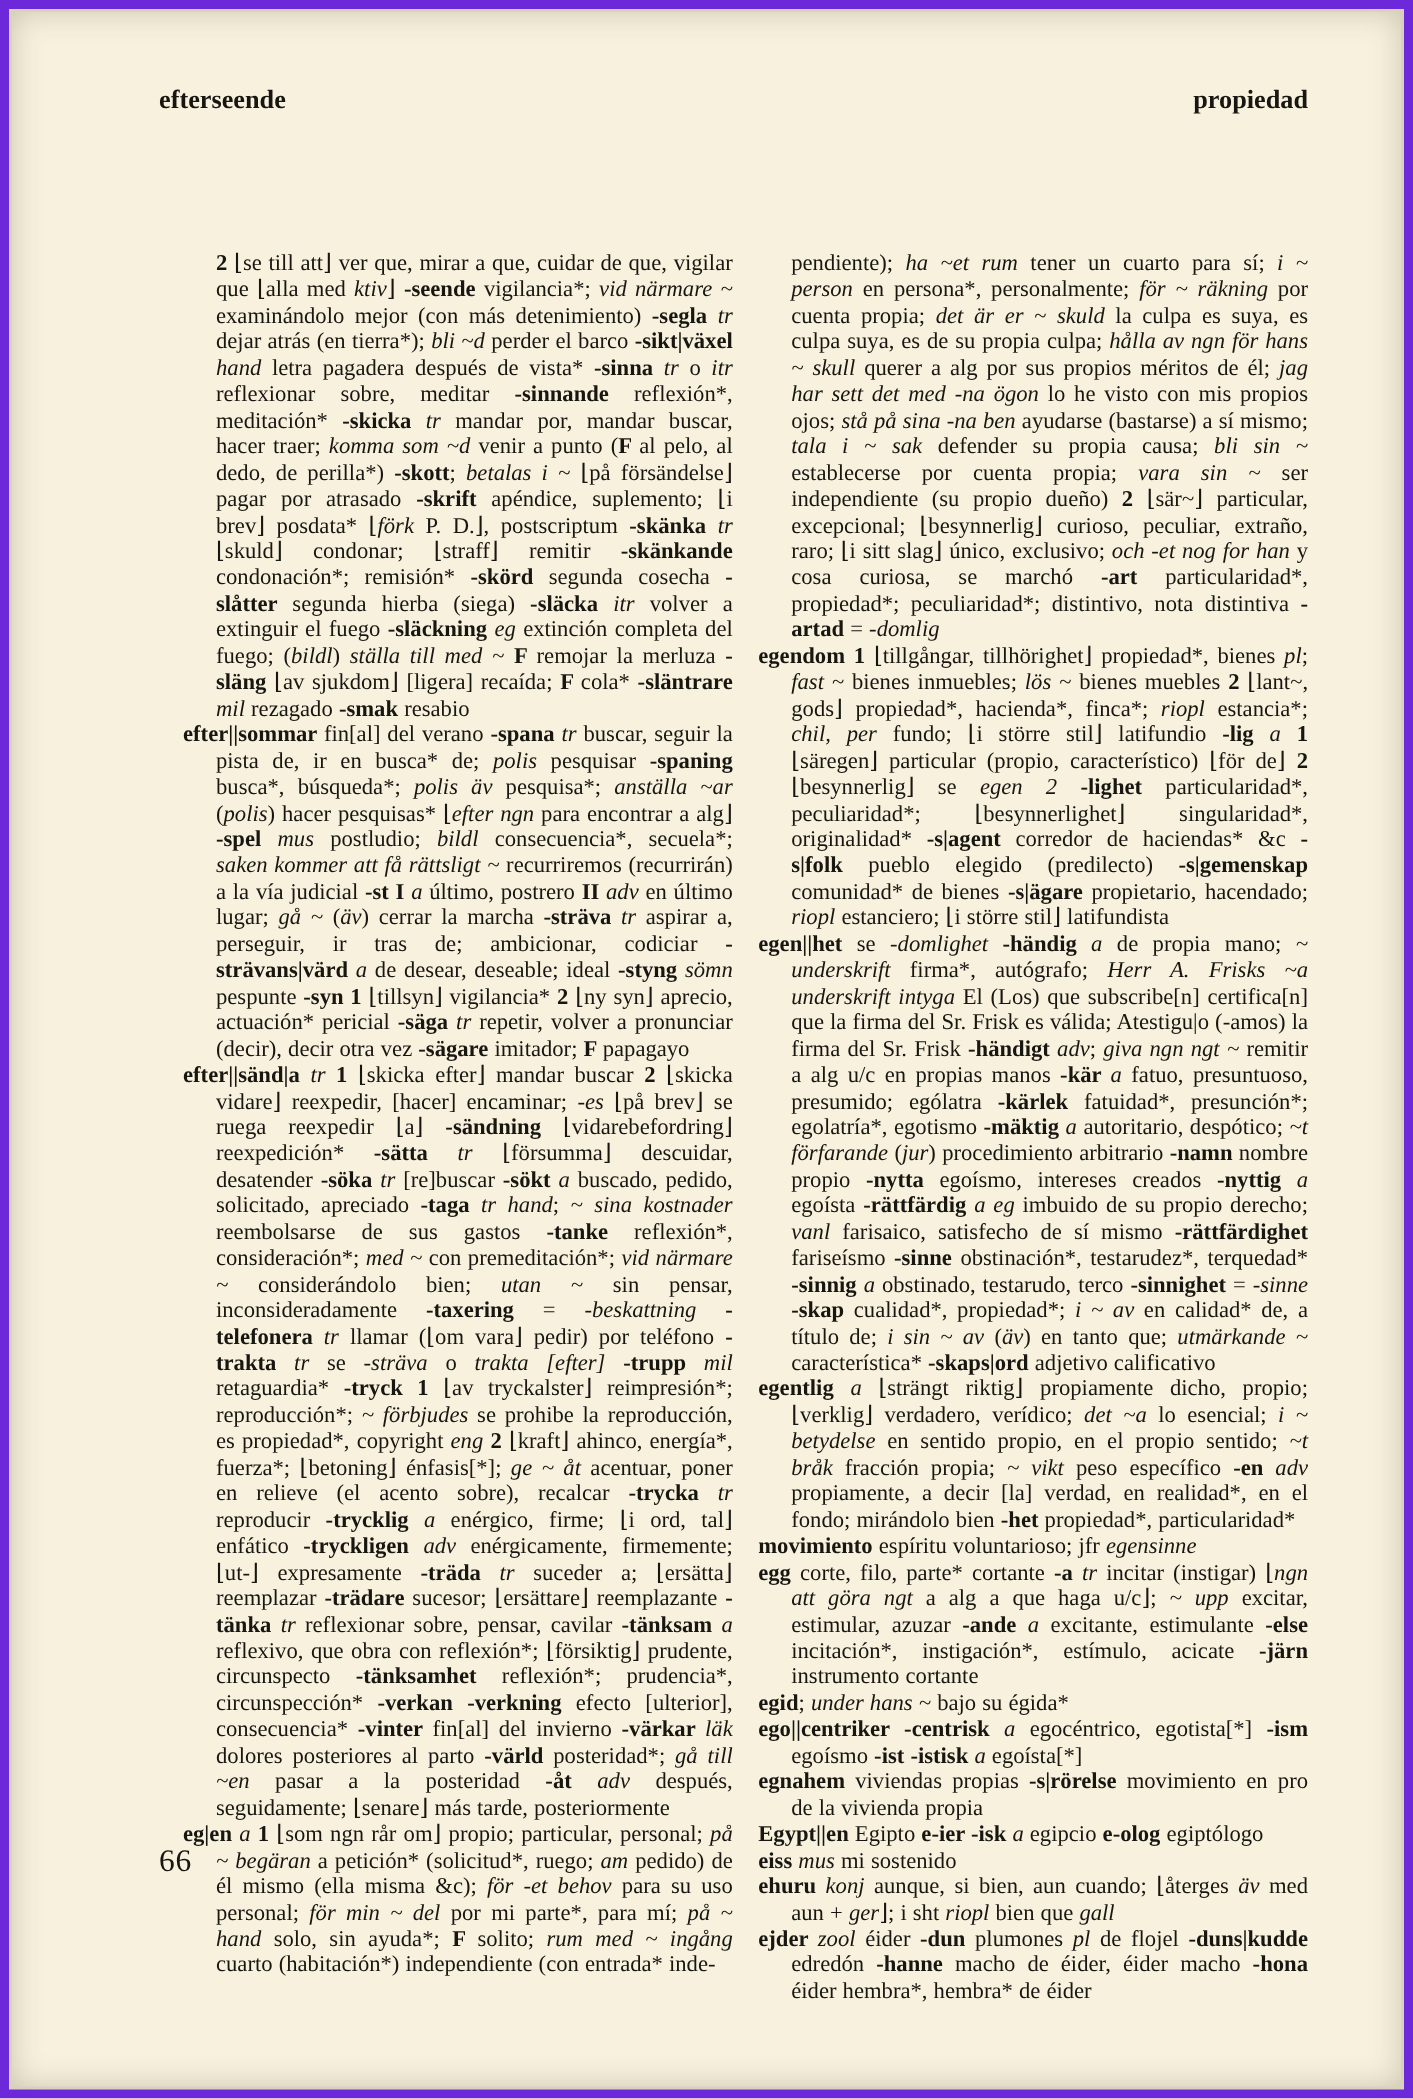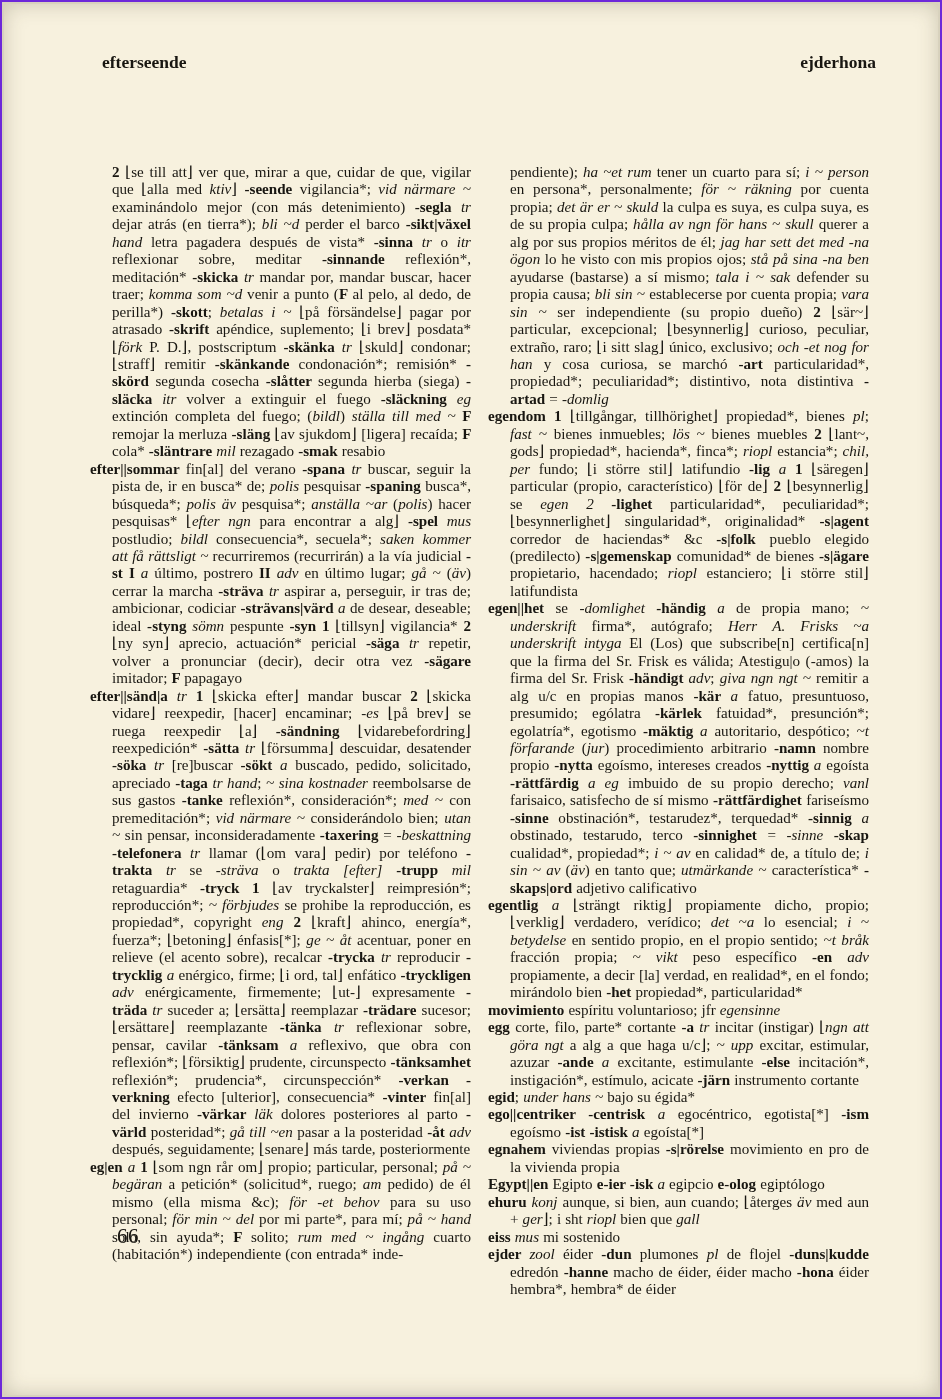--- a/index.html
+++ b/index.html
@@ -1,76 +1,76 @@
 <!DOCTYPE html>
 <html><head>
 <meta charset="utf-8">
 <style>
   html,body{margin:0;padding:0;background:#ffffff;}
   .page{
     position:relative;
     width:942px;height:1399px;
     background:#f7f1de;
     box-sizing:border-box;
-    border:2px solid #6d28d9;
+    border:6px solid #6d28d9;
     box-shadow: inset 0 0 0 2px #d8d2bd, inset 0 0 22px rgba(70,60,35,.28);
     font-family:"Liberation Serif","DejaVu Serif",serif;
     color:#181611;
     overflow:hidden;
   }
   .header{
     position:absolute;top:50px;left:100px;right:64px;
     display:flex;justify-content:space-between;
     font-weight:bold;font-size:17.5px;
   }
   .columns{
-    position:absolute;top:162px;left:88px;right:64px;
+    position:absolute;top:162px;left:116px;right:64px;
     display:flex;gap:17px;
   }
   .col{
     width:381px;
     font-size:15.1px;line-height:17.45px;
     text-align:justify;
     word-spacing:.02em;
   }
   .col p{margin:0;}
   p.entry{padding-left:22px;text-indent:-22px;}
   p.cont{padding-left:22px;text-indent:0;}
   .b{font-weight:bold;}
   .i{font-style:italic;}
   .pagenum{
     position:absolute;left:100px;top:1222px;
-    font-size:21px;letter-spacing:.5px;margin-left:15px;
+    font-size:21px;letter-spacing:.5px;
   }
 </style>
 </head>
 <body>
 
 <div class="page">
   <div class="header">
     <span>efterseende</span>
-    <span>ejderhona</span>
+    <span>propiedad</span>
   </div>
   <div class="columns">
     <div class="col" id="col-left">
         <p class="cont"><span class="b">2 </span>⌊se till att⌋ ver que, mirar a que, cuidar de que, vigilar que ⌊alla med <span class="i">ktiv</span>⌋ <span class="b">-seende </span>vigilancia*; <span class="i">vid närmare ~ </span>examinándolo mejor (con más detenimiento) <span class="b">-segla </span><span class="i">tr </span>dejar atrás (en tierra*); <span class="i">bli ~d </span>perder el barco <span class="b">-sikt|växel </span><span class="i">hand </span>letra pagadera después de vista* <span class="b">-sinna </span><span class="i">tr </span>o <span class="i">itr </span>reflexionar sobre, meditar <span class="b">-sinnande </span>reflexión*, meditación* <span class="b">-skicka </span><span class="i">tr </span>mandar por, mandar buscar, hacer traer; <span class="i">komma som ~d </span>venir a punto (<span class="b">F </span>al pelo, al dedo, de perilla*) <span class="b">-skott</span>; <span class="i">betalas i ~ </span>⌊på försändelse⌋ pagar por atrasado <span class="b">-skrift </span>apéndice, suplemento; ⌊i brev⌋ posdata* ⌊<span class="i">förk </span>P. D.⌋, postscriptum <span class="b">-skänka </span><span class="i">tr </span>⌊skuld⌋ condonar; ⌊straff⌋ remitir <span class="b">-skänkande </span>condonación*; remisión* <span class="b">-skörd </span>segunda cosecha <span class="b">-slåtter </span>segunda hierba (siega) <span class="b">-släcka </span><span class="i">itr </span>volver a extinguir el fuego <span class="b">-släckning </span><span class="i">eg </span>extinción completa del fuego; (<span class="i">bildl</span>) <span class="i">ställa till med ~ </span><span class="b">F </span>remojar la merluza <span class="b">-släng </span>⌊av sjukdom⌋ [ligera] recaída; <span class="b">F </span>cola* <span class="b">-släntrare </span><span class="i">mil </span>rezagado <span class="b">-smak </span>resabio</p>
         <p class="entry"><span class="b">efter||sommar </span>fin[al] del verano <span class="b">-spana </span><span class="i">tr </span>buscar, seguir la pista de, ir en busca* de; <span class="i">polis </span>pesquisar <span class="b">-spaning </span>busca*, búsqueda*; <span class="i">polis äv </span>pesquisa*; <span class="i">anställa ~ar </span>(<span class="i">polis</span>) hacer pesquisas* ⌊<span class="i">efter ngn </span>para encontrar a alg⌋ <span class="b">-spel </span><span class="i">mus </span>postludio; <span class="i">bildl </span>consecuencia*, secuela*; <span class="i">saken kommer att få rättsligt ~ </span>recurriremos (recurrirán) a la vía judicial <span class="b">-st I </span><span class="i">a </span>último, postrero <span class="b">II </span><span class="i">adv </span>en último lugar; <span class="i">gå ~ </span>(<span class="i">äv</span>) cerrar la marcha <span class="b">-sträva </span><span class="i">tr </span>aspirar a, perseguir, ir tras de; ambicionar, codiciar <span class="b">-strävans|värd </span><span class="i">a </span>de desear, deseable; ideal <span class="b">-styng </span><span class="i">sömn </span>pespunte <span class="b">-syn 1 </span>⌊tillsyn⌋ vigilancia* <span class="b">2 </span>⌊ny syn⌋ aprecio, actuación* pericial <span class="b">-säga </span><span class="i">tr </span>repetir, volver a pronunciar (decir), decir otra vez <span class="b">-sägare </span>imitador; <span class="b">F </span>papagayo</p>
         <p class="entry"><span class="b">efter||sänd|a </span><span class="i">tr </span><span class="b">1 </span>⌊skicka efter⌋ mandar buscar <span class="b">2 </span>⌊skicka vidare⌋ reexpedir, [hacer] encaminar; <span class="i">-es </span>⌊på brev⌋ se ruega reexpedir ⌊a⌋ <span class="b">-sändning </span>⌊vidarebefordring⌋ reexpedición* <span class="b">-sätta </span><span class="i">tr </span>⌊försumma⌋ descuidar, desatender <span class="b">-söka </span><span class="i">tr </span>[re]buscar <span class="b">-sökt </span><span class="i">a </span>buscado, pedido, solicitado, apreciado <span class="b">-taga </span><span class="i">tr hand</span>; <span class="i">~ sina kostnader </span>reembolsarse de sus gastos <span class="b">-tanke </span>reflexión*, consideración*; <span class="i">med ~ </span>con premeditación*; <span class="i">vid närmare ~ </span>considerándolo bien; <span class="i">utan ~ </span>sin pensar, inconsideradamente <span class="b">-taxering </span>= <span class="i">-beskattning </span><span class="b">-telefonera </span><span class="i">tr </span>llamar (⌊om vara⌋ pedir) por teléfono <span class="b">-trakta </span><span class="i">tr </span>se <span class="i">-sträva </span>o <span class="i">trakta [efter] </span><span class="b">-trupp </span><span class="i">mil </span>retaguardia* <span class="b">-tryck 1 </span>⌊av tryckalster⌋ reimpresión*; reproducción*; <span class="i">~ förbjudes </span>se prohibe la reproducción, es propiedad*, copyright <span class="i">eng </span><span class="b">2 </span>⌊kraft⌋ ahinco, energía*, fuerza*; ⌊betoning⌋ énfasis[*]; <span class="i">ge ~ åt </span>acentuar, poner en relieve (el acento sobre), recalcar <span class="b">-trycka </span><span class="i">tr </span>reproducir <span class="b">-trycklig </span><span class="i">a </span>enérgico, firme; ⌊i ord, tal⌋ enfático <span class="b">-tryckligen </span><span class="i">adv </span>enérgicamente, firmemente; ⌊ut-⌋ expresamente <span class="b">-träda </span><span class="i">tr </span>suceder a; ⌊ersätta⌋ reemplazar <span class="b">-trädare </span>sucesor; ⌊ersättare⌋ reemplazante <span class="b">-tänka </span><span class="i">tr </span>reflexionar sobre, pensar, cavilar <span class="b">-tänksam </span><span class="i">a </span>reflexivo, que obra con reflexión*; ⌊försiktig⌋ prudente, circunspecto <span class="b">-tänksamhet </span>reflexión*; prudencia*, circunspección* <span class="b">-verkan -verkning </span>efecto [ulterior], consecuencia* <span class="b">-vinter </span>fin[al] del invierno <span class="b">-värkar </span><span class="i">läk </span>dolores posteriores al parto <span class="b">-värld </span>posteridad*; <span class="i">gå till ~en </span>pasar a la posteridad <span class="b">-åt </span><span class="i">adv </span>después, seguidamente; ⌊senare⌋ más tarde, posteriormente</p>
         <p class="entry"><span class="b">eg|en </span><span class="i">a </span><span class="b">1 </span>⌊som ngn rår om⌋ propio; particular, personal; <span class="i">på ~ begäran </span>a petición* (solicitud*, ruego; <span class="i">am </span>pedido) de él mismo (ella misma &amp;c); <span class="i">för -et behov </span>para su uso personal; <span class="i">för min ~ del </span>por mi parte*, para mí; <span class="i">på ~ hand </span>solo, sin ayuda*; <span class="b">F </span>solito; <span class="i">rum med ~ ingång </span>cuarto (habitación*) independiente (con entrada* inde-</p>
       </div>
     <div class="col" id="col-right">
         <p class="cont">pendiente); <span class="i">ha ~et rum </span>tener un cuarto para sí; <span class="i">i ~ person </span>en persona*, personalmente; <span class="i">för ~ räkning </span>por cuenta propia; <span class="i">det är er ~ skuld </span>la culpa es suya, es culpa suya, es de su propia culpa; <span class="i">hålla av ngn för hans ~ skull </span>querer a alg por sus propios méritos de él; <span class="i">jag har sett det med -na ögon </span>lo he visto con mis propios ojos; <span class="i">stå på sina -na ben </span>ayudarse (bastarse) a sí mismo; <span class="i">tala i ~ sak </span>defender su propia causa; <span class="i">bli sin ~ </span>establecerse por cuenta propia; <span class="i">vara sin ~ </span>ser independiente (su propio dueño) <span class="b">2 </span>⌊sär~⌋ particular, excepcional; ⌊besynnerlig⌋ curioso, peculiar, extraño, raro; ⌊i sitt slag⌋ único, exclusivo; <span class="i">och -et nog for han </span>y cosa curiosa, se marchó <span class="b">-art </span>particularidad*, propiedad*; peculiaridad*; distintivo, nota distintiva <span class="b">-artad </span>= <span class="i">-domlig</span></p>
         <p class="entry"><span class="b">egendom 1 </span>⌊tillgångar, tillhörighet⌋ propiedad*, bienes <span class="i">pl</span>; <span class="i">fast ~ </span>bienes inmuebles; <span class="i">lös ~ </span>bienes muebles <span class="b">2 </span>⌊lant~, gods⌋ propiedad*, hacienda*, finca*; <span class="i">riopl </span>estancia*; <span class="i">chil, per </span>fundo; ⌊i större stil⌋ latifundio <span class="b">-lig </span><span class="i">a </span><span class="b">1 </span>⌊säregen⌋ particular (propio, característico) ⌊för de⌋ <span class="b">2 </span>⌊besynnerlig⌋ se <span class="i">egen 2 </span><span class="b">-lighet </span>particularidad*, peculiaridad*; ⌊besynnerlighet⌋ singularidad*, originalidad* <span class="b">-s|agent </span>corredor de haciendas* &amp;c <span class="b">-s|folk </span>pueblo elegido (predilecto) <span class="b">-s|gemenskap </span>comunidad* de bienes <span class="b">-s|ägare </span>propietario, hacendado; <span class="i">riopl </span>estanciero; ⌊i större stil⌋ latifundista</p>
         <p class="entry"><span class="b">egen||het </span>se <span class="i">-domlighet </span><span class="b">-händig </span><span class="i">a </span>de propia mano; <span class="i">~ underskrift </span>firma*, autógrafo; <span class="i">Herr A. Frisks ~a underskrift intyga </span>El (Los) que subscribe[n] certifica[n] que la firma del Sr. Frisk es válida; Atestigu|o (-amos) la firma del Sr. Frisk <span class="b">-händigt </span><span class="i">adv</span>; <span class="i">giva ngn ngt ~ </span>remitir a alg u/c en propias manos <span class="b">-kär </span><span class="i">a </span>fatuo, presuntuoso, presumido; ególatra <span class="b">-kärlek </span>fatuidad*, presunción*; egolatría*, egotismo <span class="b">-mäktig </span><span class="i">a </span>autoritario, despótico; <span class="i">~t förfarande </span>(<span class="i">jur</span>) procedimiento arbitrario <span class="b">-namn </span>nombre propio <span class="b">-nytta </span>egoísmo, intereses creados <span class="b">-nyttig </span><span class="i">a </span>egoísta <span class="b">-rättfärdig </span><span class="i">a eg </span>imbuido de su propio derecho; <span class="i">vanl </span>farisaico, satisfecho de sí mismo <span class="b">-rättfärdighet </span>fariseísmo <span class="b">-sinne </span>obstinación*, testarudez*, terquedad* <span class="b">-sinnig </span><span class="i">a </span>obstinado, testarudo, terco <span class="b">-sinnighet </span>= <span class="i">-sinne </span><span class="b">-skap </span>cualidad*, propiedad*; <span class="i">i ~ av </span>en calidad* de, a título de; <span class="i">i sin ~ av </span>(<span class="i">äv</span>) en tanto que; <span class="i">utmärkande ~ </span>característica* <span class="b">-skaps|ord </span>adjetivo calificativo</p>
         <p class="entry"><span class="b">egentlig </span><span class="i">a </span>⌊strängt riktig⌋ propiamente dicho, propio; ⌊verklig⌋ verdadero, verídico; <span class="i">det ~a </span>lo esencial; <span class="i">i ~ betydelse </span>en sentido propio, en el propio sentido; <span class="i">~t bråk </span>fracción propia; <span class="i">~ vikt </span>peso específico <span class="b">-en </span><span class="i">adv </span>propiamente, a decir [la] verdad, en realidad*, en el fondo; mirándolo bien <span class="b">-het </span>propiedad*, particularidad*</p>
         <p class="entry"><span class="b">movimiento </span>espíritu voluntarioso; jfr <span class="i">egensinne</span></p>
         <p class="entry"><span class="b">egg </span>corte, filo, parte* cortante <span class="b">-a </span><span class="i">tr </span>incitar (instigar) ⌊<span class="i">ngn att göra ngt </span>a alg a que haga u/c⌋; <span class="i">~ upp </span>excitar, estimular, azuzar <span class="b">-ande </span><span class="i">a </span>excitante, estimulante <span class="b">-else </span>incitación*, instigación*, estímulo, acicate <span class="b">-järn </span>instrumento cortante</p>
         <p class="entry"><span class="b">egid</span>; <span class="i">under hans ~ </span>bajo su égida*</p>
         <p class="entry"><span class="b">ego||centriker -centrisk </span><span class="i">a </span>egocéntrico, egotista[*] <span class="b">-ism </span>egoísmo <span class="b">-ist -istisk </span><span class="i">a </span>egoísta[*]</p>
         <p class="entry"><span class="b">egnahem </span>viviendas propias <span class="b">-s|rörelse </span>movimiento en pro de la vivienda propia</p>
         <p class="entry"><span class="b">Egypt||en </span>Egipto <span class="b">e-ier -isk </span><span class="i">a </span>egipcio <span class="b">e-olog </span>egiptólogo</p>
+        <p class="entry"><span class="b">eiss </span><span class="i">mus </span>mi sostenido</p>
         <p class="entry"><span class="b">ehuru </span><span class="i">konj </span>aunque, si bien, aun cuando; ⌊återges <span class="i">äv </span>med aun + <span class="i">ger</span>⌋; i sht <span class="i">riopl </span>bien que <span class="i">gall</span></p>
-        <p class="entry"><span class="b">eiss </span><span class="i">mus </span>mi sostenido</p>
         <p class="entry"><span class="b">ejder </span><span class="i">zool </span>éider <span class="b">-dun </span>plumones <span class="i">pl </span>de flojel <span class="b">-duns|kudde </span>edredón <span class="b">-hanne </span>macho de éider, éider macho <span class="b">-hona </span>éider hembra*, hembra* de éider</p>
       </div>
   </div>
   <div class="pagenum">66</div>
 </div>
 
 </body></html>

